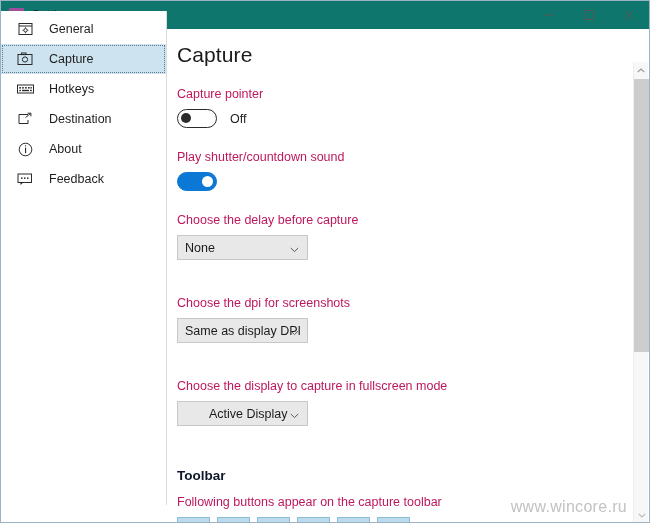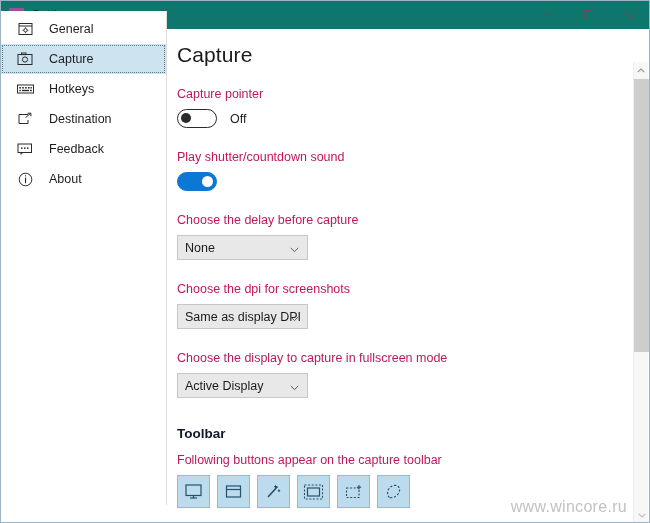--- a/index.html
+++ b/index.html
@@ -167,36 +167,36 @@
   }
 
   
   .dd {
     position: relative;
     height: 25px;
     background: #e8e8e8;
     border: 1px solid #c7c7c7;
     display: flex;
     align-items: center;
-    margin-bottom: 22px;
+    margin-bottom: 36px;
   }
   .dd-value {
     font-size: 12.5px;
     color: #1b1b1b;
     padding-left: 7px;
   }
   .dd-chev {
     position: absolute;
     right: 8px; top: 50%;
     transform: translateY(-50%);
     color: #5a5a5a;
   }
   .dd-none  { width: 131px; }
   .dd-dpi   { width: 131px; }
-  .dd-disp  { width: 131px; }
+  .dd-disp  { width: 131px; padding-left: 24px; }
 
   
   .tb-row { display: flex; gap: 7px; margin-bottom: 22px; }
   .tb-btn {
     width: 33px; height: 33px;
     background: #bcdcee;
     border: 1px solid #8cbcd6;
     display: flex; align-items: center; justify-content: center;
     color: #23506b;
   }
@@ -318,41 +318,41 @@
           <polyline points="11,2.5 2,2.5 2,11.5 11,11.5 11,8" fill="none" stroke="#2b2b2b" stroke-width="1"></polyline>
           <line x1="8.5" y1="5.6" x2="13.8" y2="1.2" stroke="#2b2b2b" stroke-width="1"></line>
           <polyline points="10.6,1.2 13.9,1.2 13.9,4.3" fill="none" stroke="#2b2b2b" stroke-width="1"></polyline>
         </svg>
       </span>
       <span class="nav-label">Destination</span>
     </div>
 
     <div class="nav-item">
       <span class="nav-icon">
+        <svg width="15" height="15" viewBox="0 0 15 15">
+          <circle cx="7.5" cy="7.5" r="6.3" fill="none" stroke="#2b2b2b" stroke-width="1"></circle>
+          <rect x="7" y="3.3" width="1.1" height="1.1" fill="#2b2b2b"></rect>
+          <rect x="7" y="5.6" width="1.1" height="5.6" fill="#2b2b2b"></rect>
+        </svg>
+      </span>
+      <span class="nav-label">About</span>
+    </div>
+
+    <div class="nav-item">
+      <span class="nav-icon">
         <svg width="16" height="14" viewBox="0 0 16 14">
           <rect x="1" y="2" width="13.5" height="8.5" fill="none" stroke="#2b2b2b" stroke-width="1"></rect>
           <polygon points="3.5,10.5 3.5,13 6.3,10.5" fill="#2b2b2b"></polygon>
           <rect x="4" y="5.4" width="1.5" height="1.5" fill="#2b2b2b"></rect>
           <rect x="7" y="5.4" width="1.5" height="1.5" fill="#2b2b2b"></rect>
           <rect x="10" y="5.4" width="1.5" height="1.5" fill="#2b2b2b"></rect>
         </svg>
       </span>
       <span class="nav-label">Feedback</span>
     </div>
-
-    <div class="nav-item">
-      <span class="nav-icon">
-        <svg width="15" height="15" viewBox="0 0 15 15">
-          <circle cx="7.5" cy="7.5" r="6.3" fill="none" stroke="#2b2b2b" stroke-width="1"></circle>
-          <rect x="7" y="3.3" width="1.1" height="1.1" fill="#2b2b2b"></rect>
-          <rect x="7" y="5.6" width="1.1" height="5.6" fill="#2b2b2b"></rect>
-        </svg>
-      </span>
-      <span class="nav-label">About</span>
-    </div>
   </div>
 
   <div class="content">
     <div class="content-inner">
 
       <div class="page-title">Capture</div>
 
       <div class="field-label">Capture pointer</div>
       <div class="toggle-row">
         <div class="toggle off">

